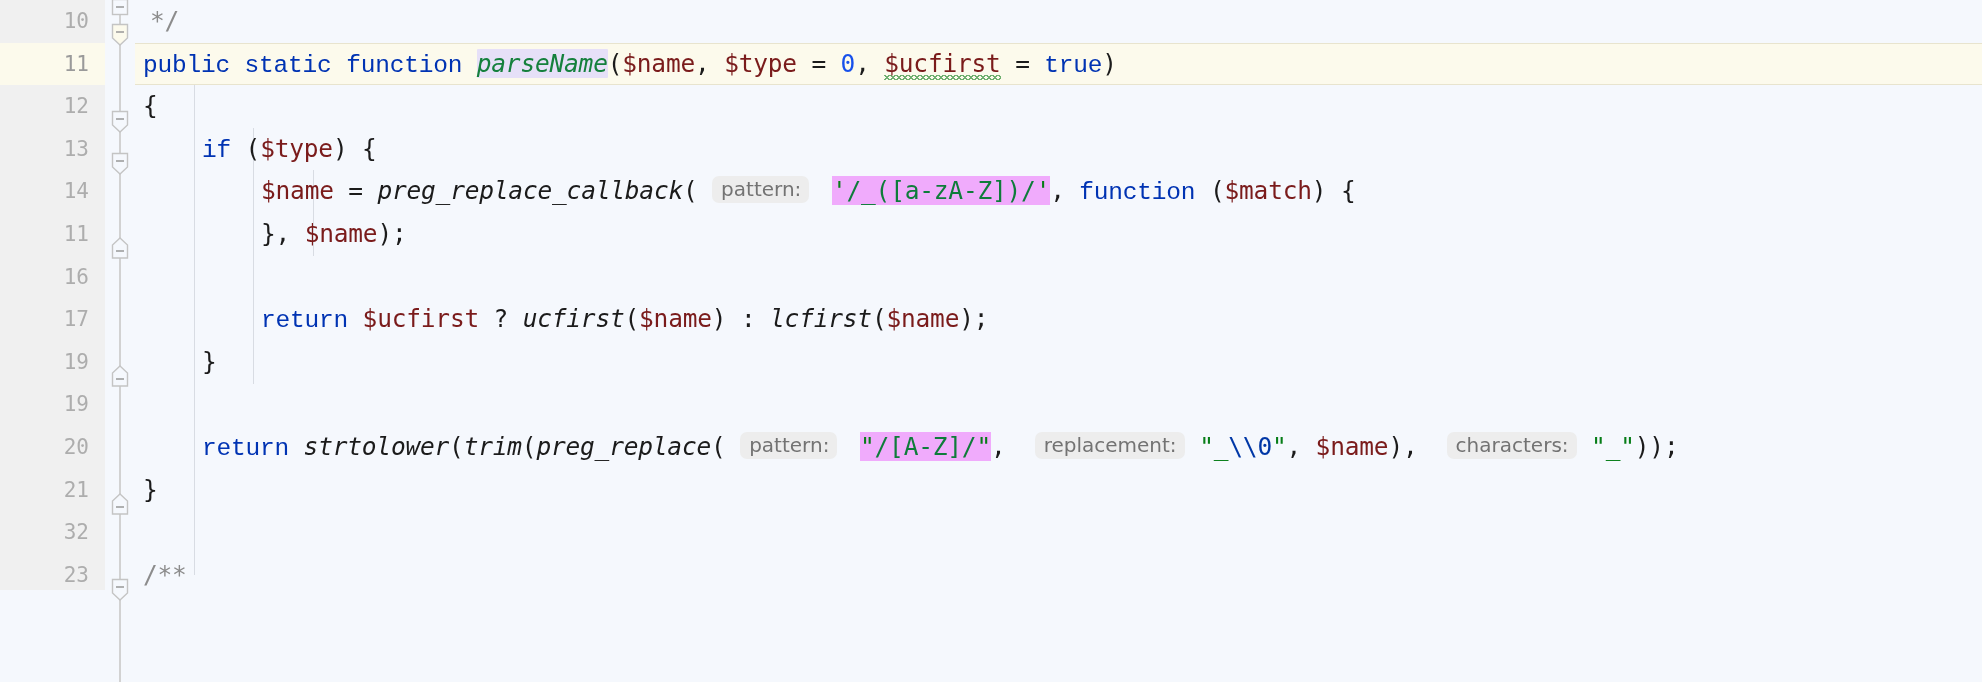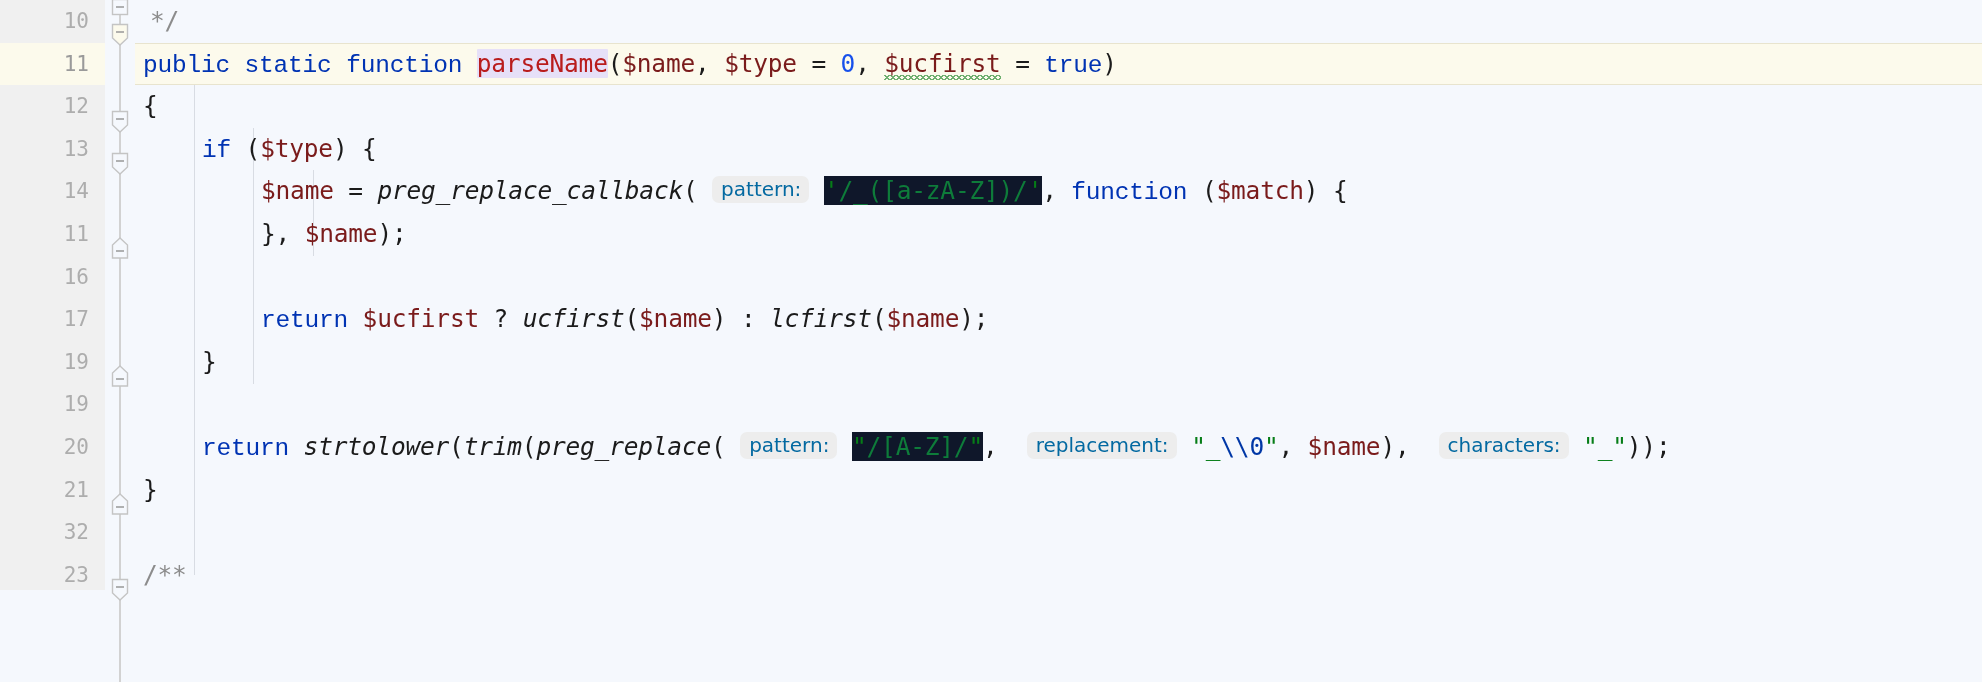--- a/index.html
+++ b/index.html
@@ -102,52 +102,52 @@
   
   .guides { position:absolute; top:0; left:0; width:100%; height:100%; pointer-events:none; z-index:0;}
   .guide { position:absolute; width:1px; background:#D8DCE3; }
 
   .line > span { position: relative; z-index: 1; }
 
   
   .kw      { color: #0033B3; font-family: Liberation Mono, monospace; }
   .num     { color: #1750EB; }
   .fn      { color: #1B1B1B; font-style: italic; }
-  .fndecl  { color: #b91c1c; }
+  .fndecl  { color: #15803d; font-style: italic; }
   .str     { color: #067D17; }
   .regex   { color: #0E7C3A; }
   .esc     { color: #0037A6; }
   .cmt     { color: #8C8C8C; }
   .punct   { color: #1B1B1B; }
 
   
   .pvar    { color: #7A1B1B; }
 
   
   .sel-ident {
     background: #E6E0F8;
     border-radius: 1px;
   }
 
   
   .hint {
     display: inline-block;
     background: #EDEDED;
-    color: #0369a1;
+    color: #737373;
     border-radius: 7px;
     font-size: 20px;
     line-height: 27px;
     padding: 0 8px 0 9px;
     vertical-align: 3px;
     font-family: "DejaVu Sans", "Liberation Sans", sans-serif;
     letter-spacing: 0px;
   }
 
   
-  .rx-bg { background: #0f172a; }
+  .rx-bg { background: #f0abfc; margin-left: 8px; }
 
   
   .squiggle {
     background-repeat: repeat-x;
     background-position: bottom left;
     padding-bottom: 2px;
     background-image:
       linear-gradient(45deg, transparent 45%, #6FAF6F 45%, #6FAF6F 55%, transparent 55%),
       linear-gradient(-45deg, transparent 45%, #6FAF6F 45%, #6FAF6F 55%, transparent 55%);
     background-size: 6px 5px;

